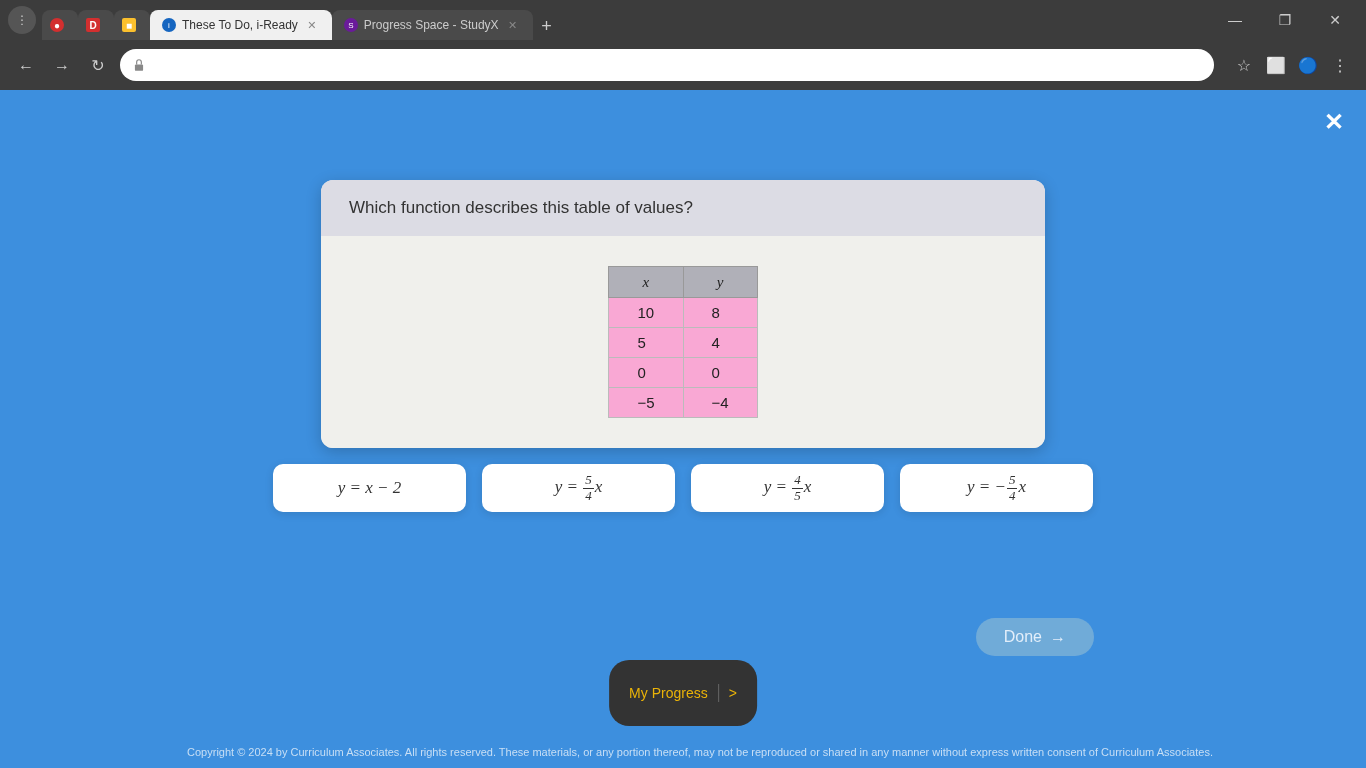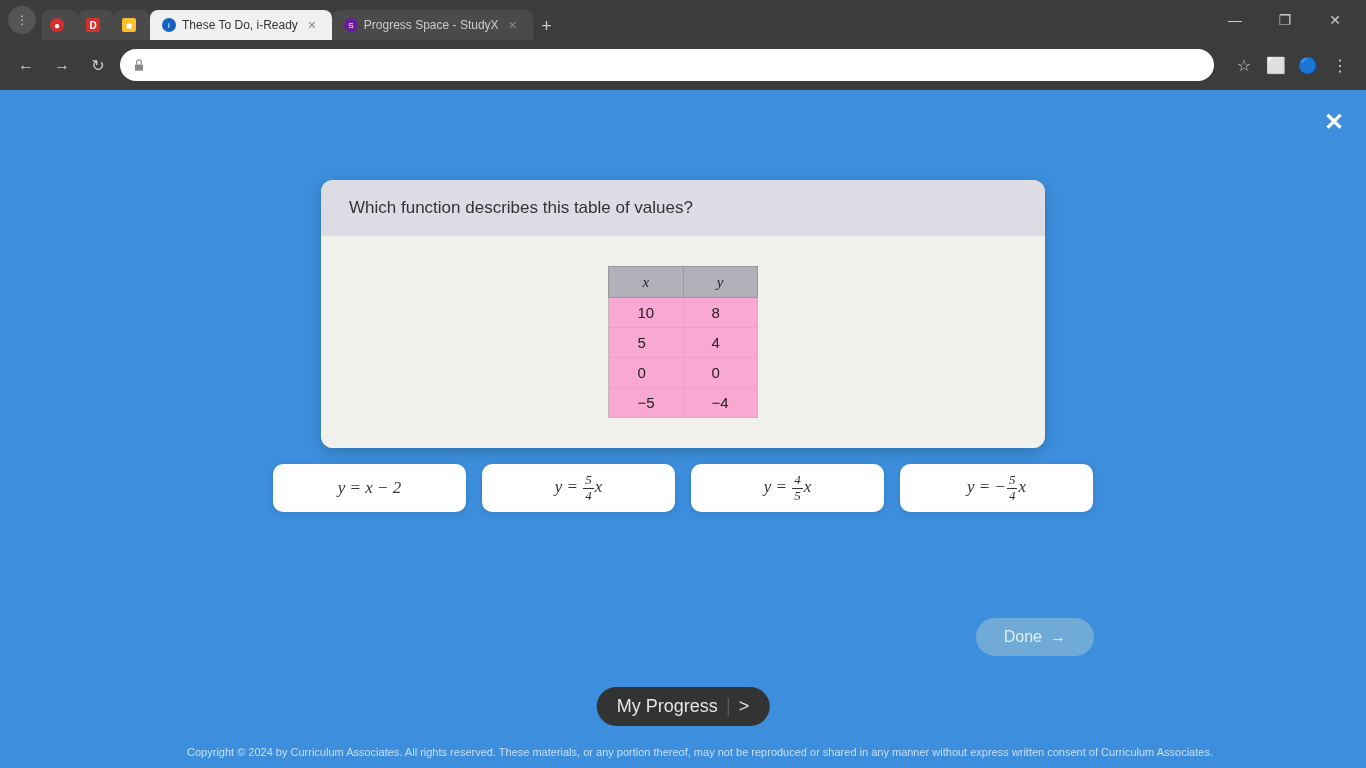--- a/index.html
+++ b/index.html
@@ -284,25 +284,25 @@
       margin-top: 48px;
     }
 
     
     .my-progress-btn {
       position: absolute;
       bottom: 42px;
       left: 50%;
       transform: translateX(-50%);
       background: #333;
-      color: #e5e5e5;
+      color: #eab308;
       border: none;
       border-radius: 20px;
-      padding: 9px 20px;
-      font-size: 18px;
+      padding: 24px 20px;
+      font-size: 14px;
       cursor: pointer;
       display: flex;
       align-items: center;
       gap: 10px;
     }
     .my-progress-divider {
       width: 1px;
       height: 18px;
       background: #666;
       display: inline-block;

